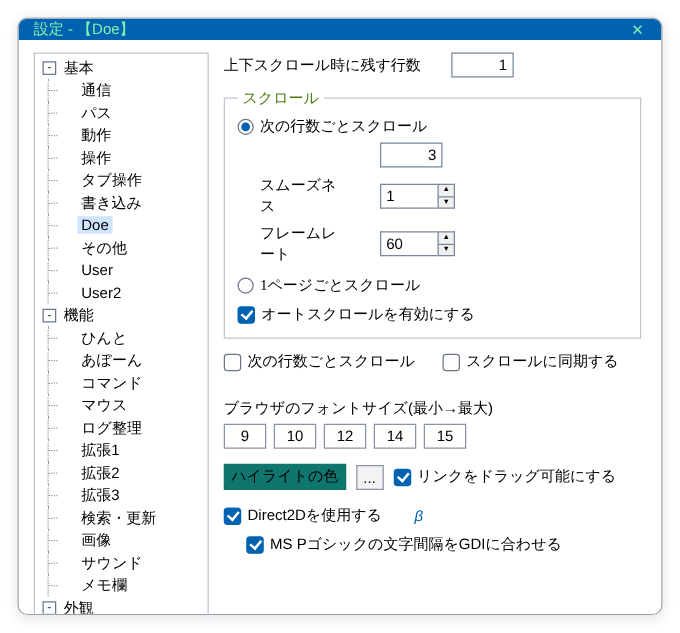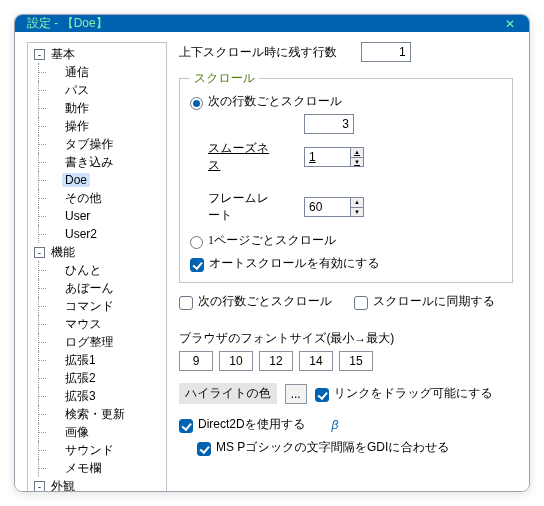--- a/index.html
+++ b/index.html
@@ -59,21 +59,21 @@
     border: 1px solid #7a869a; background: #fff; height: 20px;
     padding: 0 4px; font: inherit; text-align: right;
   }
   .textfield.sm { width: 50px; }
 
   fieldset.group {
     border: 1px solid #c0c6cf; margin: 2px 0 4px 0; padding: 6px 10px 10px 10px;
   }
   fieldset.group legend { padding: 0 4px; color: #4d7c0f; }
 
-  .radio, .check { display: inline-flex; align-items: flex-end; gap: 5px; }
+  .radio, .check { display: inline-flex; align-items: center; gap: 5px; }
   .radio .dot {
     width: 13px; height: 13px; border-radius: 50%;
     border: 1px solid #6b7785; display: inline-flex; align-items: center; justify-content: center;
     background:#fff;
   }
   .radio.checked .dot::after {
     content:""; width:7px; height:7px; border-radius:50%; background:#0063b1;
   }
   .check .box {
     width: 14px; height: 14px; border: 1px solid #6b7785; border-radius: 3px;
@@ -99,21 +99,21 @@
     font-size:6px; background:#f0f0f0;
   }
   .spin .btns div:first-child { border-bottom:none; }
 
   .sizebox {
     display:inline-flex; align-items:center; justify-content:center;
     border:1px solid #8a93a0; width:34px; height:20px; background:#fff;
   }
 
   .highlight {
-    background: #e5e5e5; padding: 2px 6px;
+    background: #0f766e; padding: 2px 6px;
   }
   .iconbtn {
     border:1px solid #8a93a0; width:22px; height:20px;
     display:inline-flex; align-items:center; justify-content:center;
     background:#f3f3f3;
   }
 
   .indent { padding-left: 18px; }
   .lbl-fixed { display:inline-block; width:72px; }
 </style>
@@ -251,21 +251,21 @@
           <div class="row">
             <span class="radio checked">
               <span class="dot"></span>
               <span>次の行数ごとスクロール</span>
             </span>
           </div>
           <div class="row indent" style="margin:4px 0 6px 0;">
             <span class="lbl-fixed"></span>
             <input class="textfield sm" style="text-align: right;" value="3">
           </div>
-          <div class="row indent" style="margin-bottom:16px;text-decoration:underline;">
+          <div class="row indent" style="margin-bottom:4px;">
             <span class="lbl-fixed">スムーズネス</span>
             <span class="spin">
               <input value="1" style="">
               <span class="btns">
                   <div>▲</div>
                   <div>▼</div>
                 </span>
             </span>
           </div>
           <div class="row indent" style="margin-bottom:8px;">

